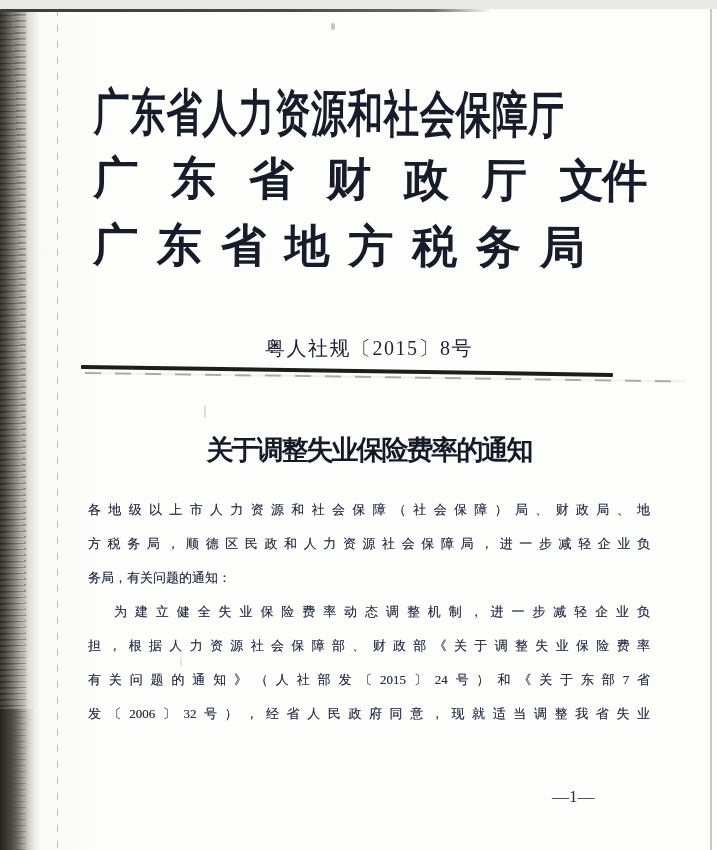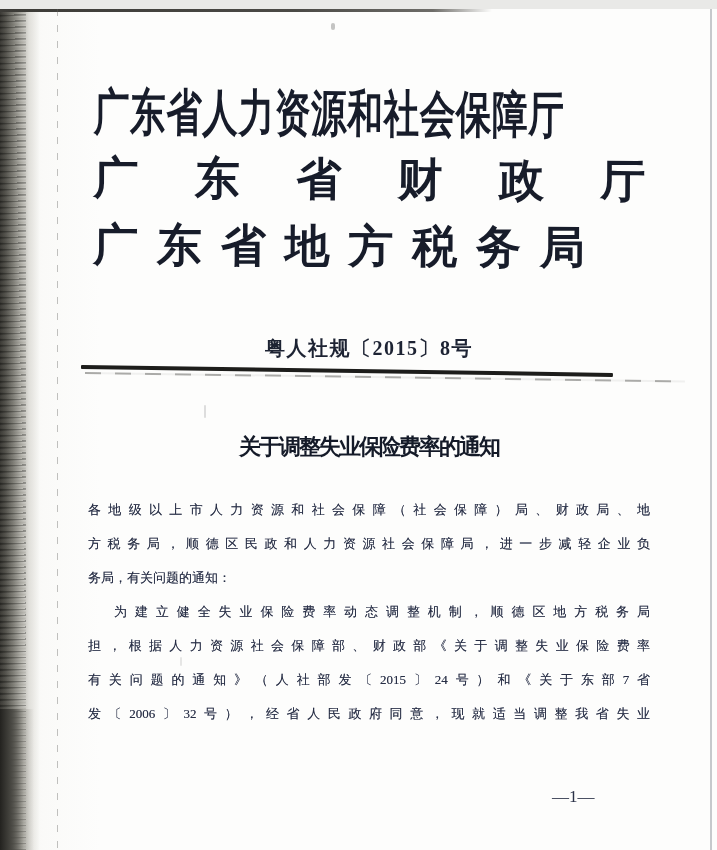--- a/index.html
+++ b/index.html
@@ -66,39 +66,39 @@
     letter-spacing:1px;
   }
   .lh-row { display:flex; justify-content:space-between; font-size:45px; line-height:1; }
   .lh-2 { margin-top:19px; width:552px; }
   .lh-3 { margin-top:22px; width:492px; }
   .lh-2 .grp-last { letter-spacing:-2px; }
 
   
   .doc-number {
     position:absolute; left:88px; top:326px; width:562px;
-    text-align:center; font-size:20px; font-weight:700;
+    text-align:center; font-size:20px; font-weight:400;
     letter-spacing:1.5px; color:#1d2333;
   }
   .rule-main {
     position:absolute; left:81px; top:356px; width:532px; height:4px;
     background:#1d1d1b; border-radius:1px;
     transform: rotate(0.85deg); transform-origin:left center;
   }
   .rule-smear {
     position:absolute; left:85px; top:363px; width:600px; height:2px;
     background: repeating-linear-gradient(90deg,
       rgba(70,70,66,.45) 0 16px, rgba(70,70,66,.07) 16px 30px);
     transform: rotate(0.8deg); transform-origin:left center;
   }
 
   
   .doc-title {
     position:absolute; left:88px; top:423px; width:562px;
-    text-align:center; font-size:22px; font-weight:bold;
+    text-align:center; font-size:27px; font-weight:bold;
     letter-spacing:-2px; color:#141a28;
   }
 
   
   .body-text {
     position:absolute; left:88px; top:484px; width:562px;
     font-size:13px; line-height:34px; color:#272e45;
     text-shadow: 0 0 0.5px rgba(45,52,78,.55);
   }
   .bline { text-align:justify; }
@@ -129,20 +129,21 @@
 
   <div class="letterhead">
     <div class="lh-1">广东省人力资源和社会保障厅</div>
     <div class="lh-row lh-2">
       <span>广</span>
       <span>东</span>
       <span>省</span>
       <span>财</span>
       <span>政</span>
       <span>厅</span>
+      <span class="grp-last">文件</span>
     </div>
     <div class="lh-row lh-3">
       <span>广</span>
       <span>东</span>
       <span>省</span>
       <span>地</span>
       <span>方</span>
       <span>税</span>
       <span>务</span>
       <span>局</span>
@@ -153,21 +154,21 @@
 
   <div class="rule-main"></div>
   <div class="rule-smear"></div>
 
   <div class="doc-title">关于调整失业保险费率的通知</div>
 
   <div class="body-text">
       <div class="bline j">各地级以上市人力资源和社会保障（社会保障）局、财政局、地</div>
       <div class="bline j">方税务局，顺德区民政和人力资源社会保障局，进一步减轻企业负</div>
       <div class="bline">务局，有关问题的通知：</div>
-      <div class="bline j ind">为建立健全失业保险费率动态调整机制，顺德区地方税务局</div>
+      <div class="bline j ind">为建立健全失业保险费率动态调整机制，进一步减轻企业负</div>
       <div class="bline j">担，根据人力资源社会保障部、财政部《关于调整失业保险费率</div>
       <div class="bline j">有关问题的通知》（人社部发〔2015〕24号）和《关于东部7省</div>
       <div class="bline j">发〔2006〕32号），经省人民政府同意，现就适当调整我省失业</div>
     </div>
 
   <div class="page-number">—1—</div>
 
 </div>
 
 </body></html>

